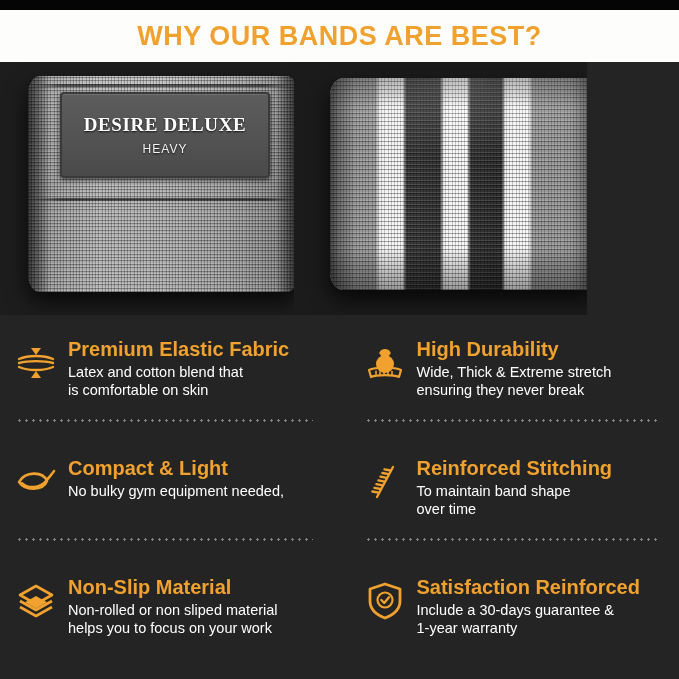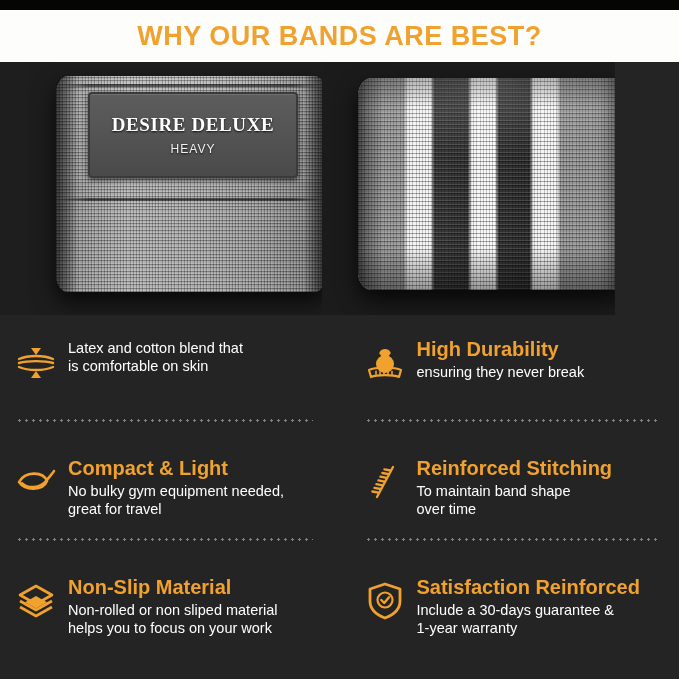--- a/index.html
+++ b/index.html
@@ -50,21 +50,20 @@
   }
 
   
   .hero {
     position: absolute;
     top: 62px; left: 0;
     width: 587px;
     height: 253px;
     background: #1e1e1e;
     display: flex;
-    padding-left: 28px;
   }
   .hero-cell {
     position: relative;
     width: 339.5px;
     height: 253px;
     background: #1d1d1d;
     overflow: hidden;
   }
   .hero-cell.right { background: #1b1b1b; }
 
@@ -310,20 +309,21 @@
           <g fill="none" stroke="#F0A12E" stroke-width="2.4" stroke-linecap="round">
             <path d="M5 18 C14 14, 30 14, 39 18"></path>
             <path d="M5 22 C14 19.5, 30 19.5, 39 22"></path>
             <path d="M5 26 C14 30, 30 30, 39 26"></path>
           </g>
           <polygon points="22,14 17,7 27,7" fill="#F0A12E"></polygon>
           <polygon points="22,30 17,37 27,37" fill="#F0A12E"></polygon>
         </svg>
       </div>
       <div class="feature-text">
+        <div class="feature-title">Premium Elastic Fabric</div>
         <div class="feature-desc">
           <span>Latex and cotton blend that</span>
           <span>is comfortable on skin</span>
         </div>
       </div>
     </div>
 
     <div class="feature divided">
       <div class="feature-icon">
         <svg viewBox="0 0 44 44" width="44" height="44" aria-hidden="true">
@@ -336,38 +336,38 @@
               <path d="M17 30.8 v3"></path>
               <path d="M21 31 v3"></path>
             <path d="M25 30.9 v3"></path>
               <path d="M29 30.5 v3"></path>
           </g>
         </svg>
       </div>
       <div class="feature-text">
         <div class="feature-title">High Durability</div>
         <div class="feature-desc">
+          <span>Wide, Thick &amp; Extreme stretch</span>
           <span>ensuring they never break</span>
         </div>
       </div>
     </div>
 
     <div class="feature divided">
       <div class="feature-icon">
         <svg viewBox="0 0 44 44" width="44" height="44" aria-hidden="true">
           <path d="M5 22 C11 11, 29 11, 33 21 C29 31, 11 31, 5 22 Z" fill="none" stroke="#F0A12E" stroke-width="2.6" stroke-linejoin="round"></path>
           <path d="M8 23 C14 29, 26 28, 32 21" fill="none" stroke="#F0A12E" stroke-width="2.2" stroke-linecap="round"></path>
           <path d="M32 21 C36 16, 39 13, 40 11" fill="none" stroke="#F0A12E" stroke-width="2.6" stroke-linecap="round"></path>
         </svg>
       </div>
       <div class="feature-text">
         <div class="feature-title">Compact &amp; Light</div>
         <div class="feature-desc">
           <span>No bulky gym equipment needed,</span>
-          <span>great for travel</span>
         </div>
       </div>
     </div>
 
     <div class="feature divided">
       <div class="feature-icon">
         <svg viewBox="0 0 44 44" width="44" height="44" aria-hidden="true">
           <g stroke="#F0A12E" stroke-width="2.3" stroke-linecap="round" fill="none">
             <path d="M30 7 L14 37"></path>
             <path d="M27.6 10.5 l-6.2 -1.2"></path>

